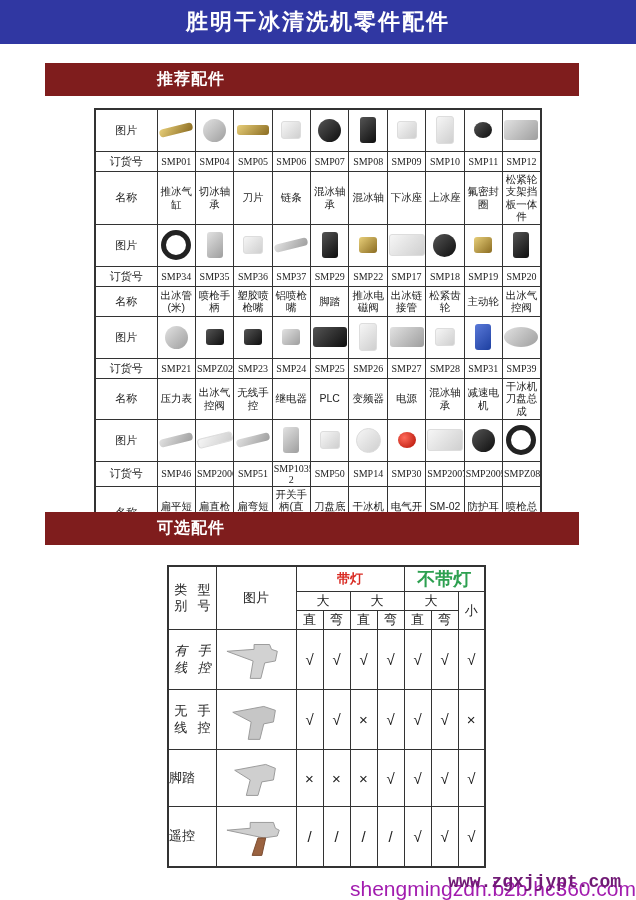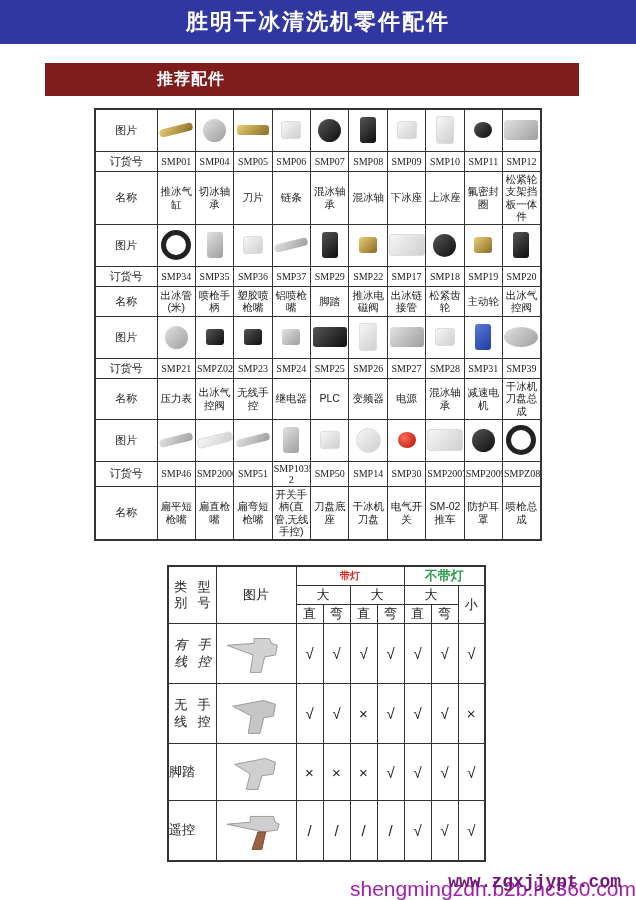--- a/index.html
+++ b/index.html
@@ -41,22 +41,22 @@
   .sm{width:18px;height:16px;}
   .tl{width:16px;height:26px;}
   .wd{width:34px;height:20px;}
   .fl{height:10px;width:32px;}
 
   
   #t2{position:absolute;left:167px;top:565px;width:318px;border:2px solid #333;}
   #t2 th,#t2 td{border:1px solid #333;text-align:center;vertical-align:middle;padding:0;font-weight:normal;}
   #t2 tr.hr{height:18px;}
   #t2 .hd{font-size:13px;}
-  #t2 .redtx{color:#d92b23;font-weight:bold;font-size:10px;}
-  #t2 .greentx{color:#2da050;font-weight:bold;font-size:13px;}
+  #t2 .redtx{color:#d92b23;font-weight:bold;font-size:13px;}
+  #t2 .greentx{color:#2da050;font-weight:bold;font-size:18px;}
   #t2 .cat{font-size:13px;}
   #t2 .cat .two, #t2 .rowlab .two{display:flex;flex-direction:row;line-height:1.25;}
   #t2 .rowlab{font-size:13px;}
   #t2 .mk{font-size:15px;}
   #t2 tr.dr1{height:60px;font-style:italic;} #t2 tr.dr2{height:60px;} #t2 tr.dr3{height:57px;} #t2 tr.dr4{height:60px;padding-left:23px;}
   .gun{display:block;margin:auto;}
 
   
   .wm1{position:absolute;right:2px;top:850px;font-size:24px;color:#c6c6c6;letter-spacing:2px;z-index:5;}
   .wm2{position:absolute;right:15px;top:872px;font-family:"Liberation Mono","DejaVu Sans Mono",monospace;
@@ -318,20 +318,23 @@
       <td class="nm">刀盘底座</td>
       <td class="nm">干冰机刀盘</td>
       <td class="nm">电气开关</td>
       <td class="nm">SM-02推车</td>
       <td class="nm">防护耳罩</td>
       <td class="nm">喷枪总成</td>
     </tr>
   </tbody>
     </table>
 
+  <div class="secbar" id="bar2">
+    <span>可选配件</span>
+  </div>
 
   <table id="t2">
     <colgroup>
         <col style="width:48px">
         <col style="width:80px">
         <col span="7" style="width:27px">
       </colgroup>
     <tbody>
         <tr class="hr">
       <th rowspan="3" class="cat">

